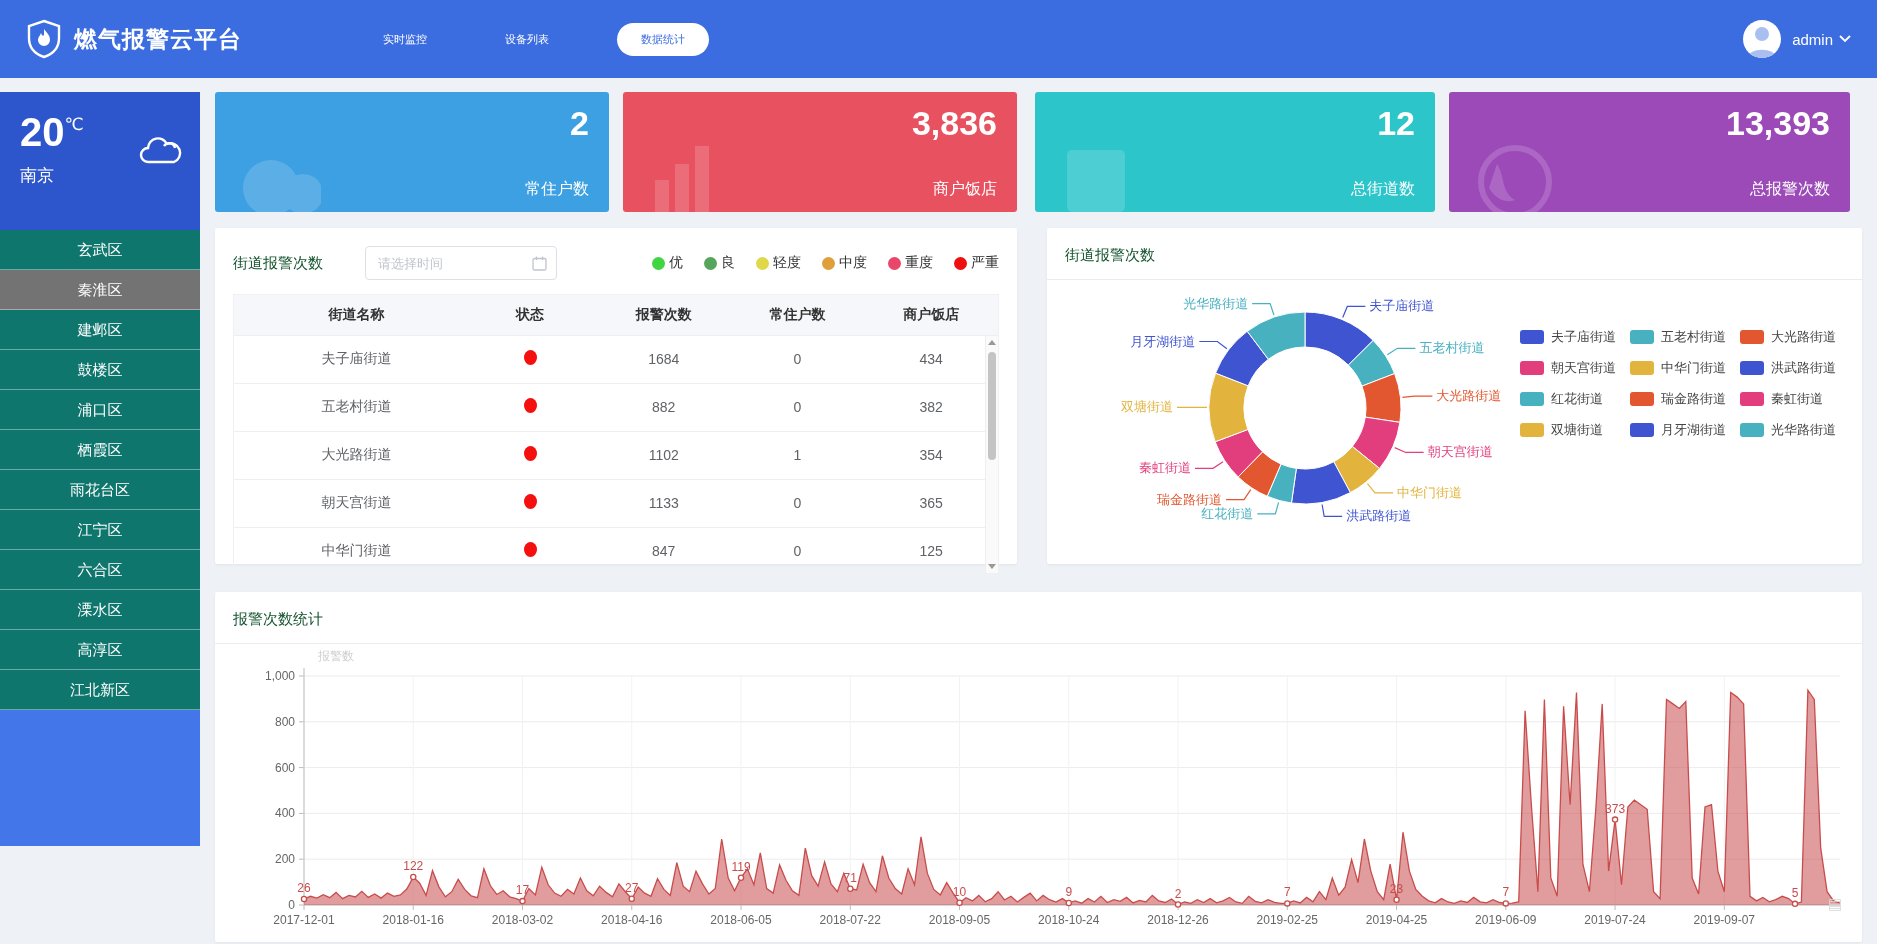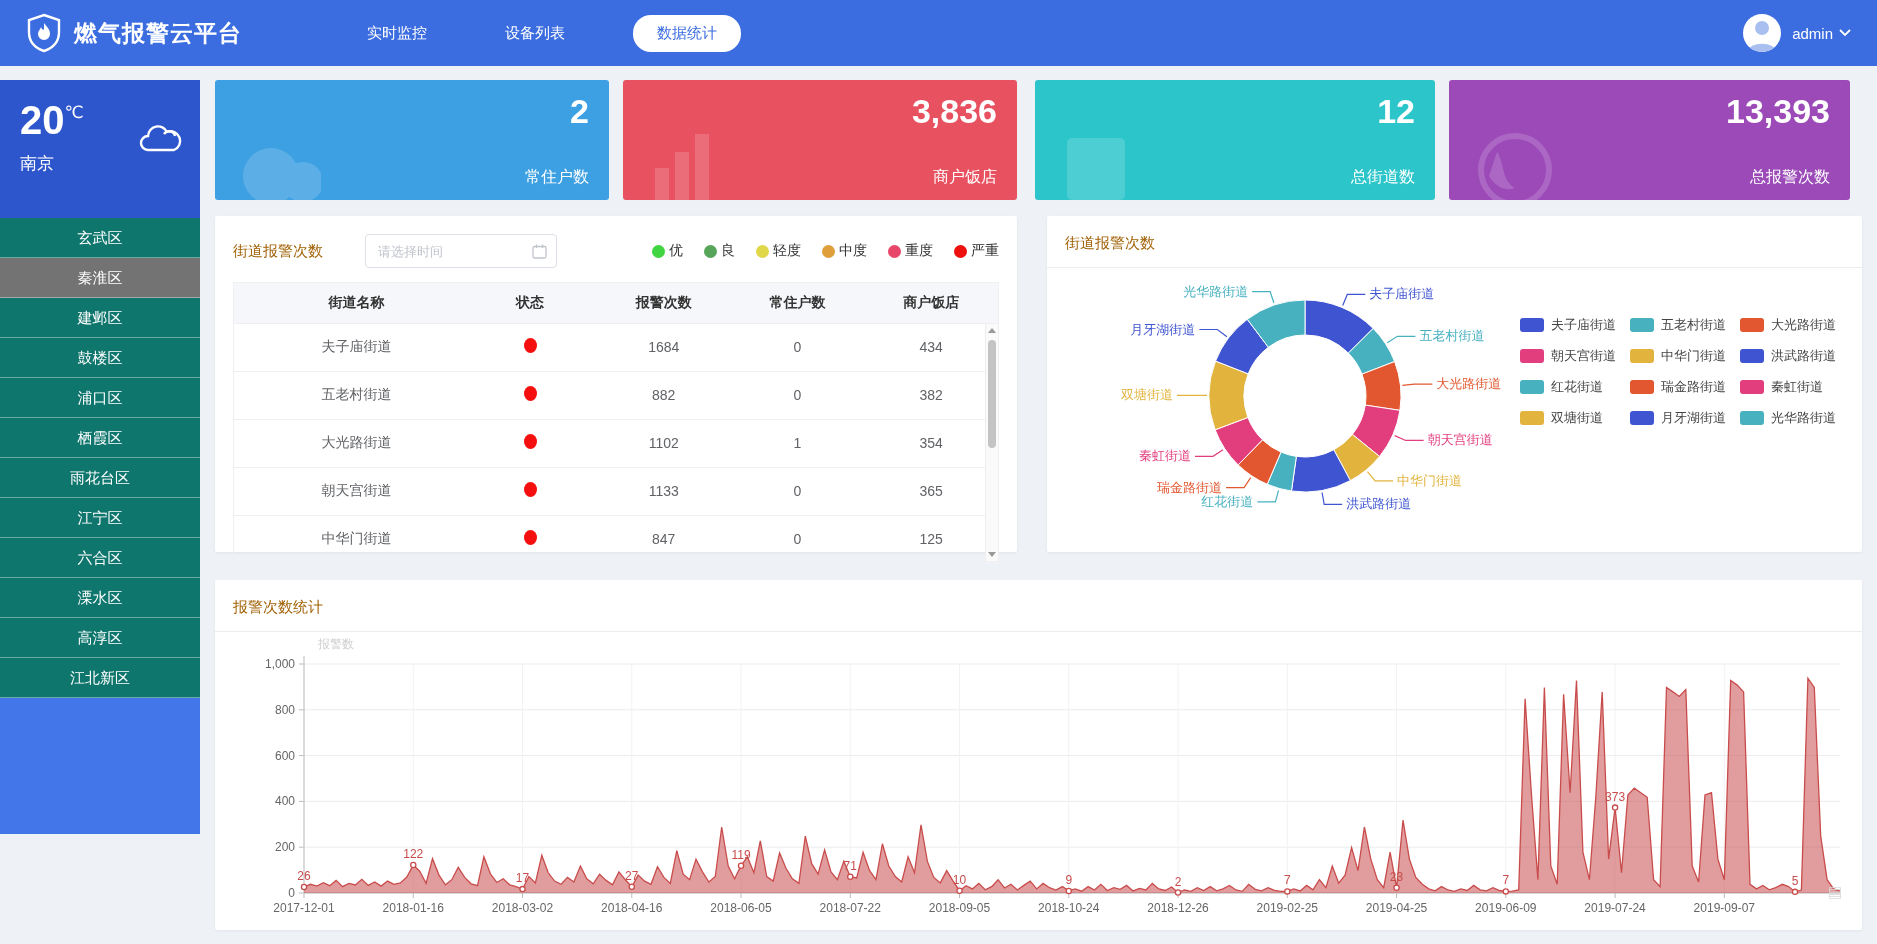--- a/index.html
+++ b/index.html
@@ -1,24 +1,24 @@
 <!DOCTYPE html>
 <html><head>
 <meta charset="utf-8">
 <style>
   * { margin:0; padding:0; box-sizing:border-box; }
   html,body { width:1877px; height:944px; overflow:hidden;
     font-family:"Liberation Sans","DejaVu Sans",sans-serif; background:#eef1f6; }
 
   
-  .topnav { height:66px; background:#3b6ce0; display:flex; align-items:center; padding:0 26px; }
+  .topnav { height:78px; background:#3b6ce0; display:flex; align-items:center; padding:0 26px;gap:16px; }
   .logo-wrap { display:flex; align-items:center; gap:12px; }
   .app-title { color:#fff; font-size:23px; font-weight:bold; letter-spacing:1px; }
   .nav-menu { display:flex; align-items:center; margin-left:115px; gap:58px; }
-  .nav-item { color:#fff; font-size:15px; cursor:pointer; padding:9px 10px; }
+  .nav-item { color:#fff; font-size:11px; cursor:pointer; padding:9px 10px; }
   .nav-item.active { background:#fff; color:#3b6ce0; border-radius:18px; padding:9px 24px; }
   .user-wrap { margin-left:auto; display:flex; align-items:center; }
   .avatar { width:38px; height:38px; border-radius:50%; background:#fff; display:flex; align-items:center; justify-content:center; overflow:hidden; }
   .user-name { color:#fff; font-size:15px; margin:0 6px 0 11px; }
 
   
   .layout { display:flex; height:768px; }
   .sidebar { width:200px; padding-top:14px; background:#eef1f6; display:flex; flex-direction:column; }
   .side-blue { flex:1; background:#4377e9; display:flex; flex-direction:column; }
   .weather { background:#2e56cc; padding:20px 18px 18px 20px; height:138px; position:relative; }
@@ -42,21 +42,21 @@
   .card:nth-child(1){ width:394px; }
   .card:nth-child(2){ width:394px; margin-left:14px; }
   .card:nth-child(3){ width:400px; margin-left:18px; }
   .card:nth-child(4){ width:401px; margin-left:14px; }
 
   
   .row2 { display:flex; margin-top:16px; }
   .panel { background:#fff; border-radius:2px; box-shadow:0 1px 3px rgba(0,0,0,.06); }
   .street-panel { width:802px; height:336px; padding:18px; }
   .donut-panel  { width:815px; height:336px; margin-left:30px; padding:18px; position:relative; }
-  .panel-title { font-size:15px; color:#a16207; }
+  .panel-title { font-size:15px; color:#14532d; }
   .panel-divider { height:1px; background:#ececec; margin:14px -18px 0 -18px; }
 
   .panel-head { display:flex; align-items:center; }
   .date-input { position:relative; margin-left:42px; width:192px; height:34px;
     border:1px solid #dcdfe6; border-radius:4px; background:#fff; }
   .date-input input { border:none; outline:none; width:150px; height:32px; margin-left:12px;
     font-size:13px; color:#606266; background:transparent; }
   .date-input input::placeholder { color:#c0c4cc; }
   .cal-icon { position:absolute; right:9px; top:9px; }
   .sev-legend { margin-left:auto; display:flex; align-items:center; gap:21px; }

